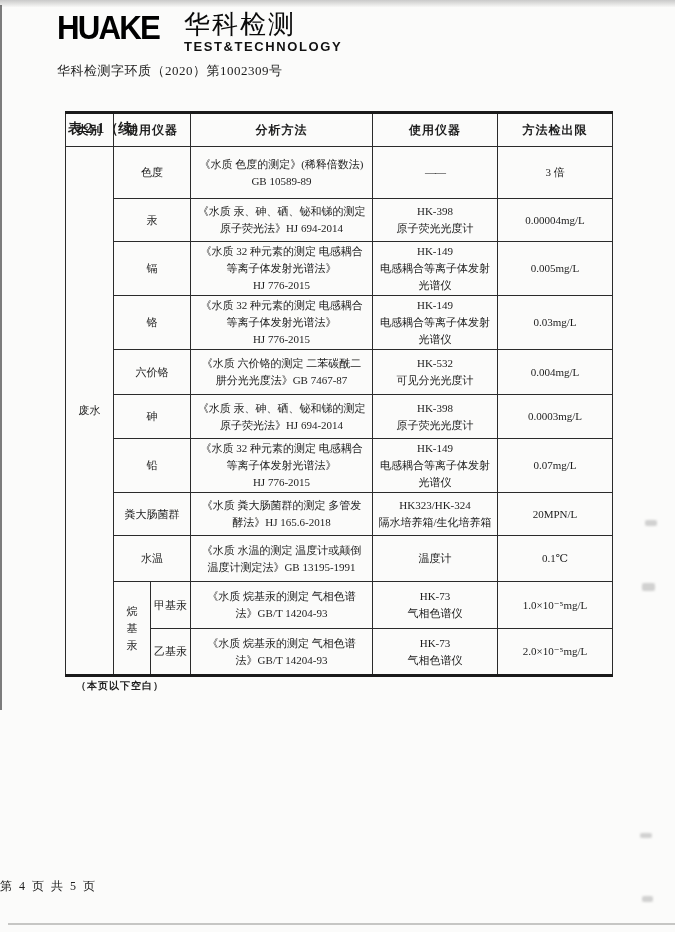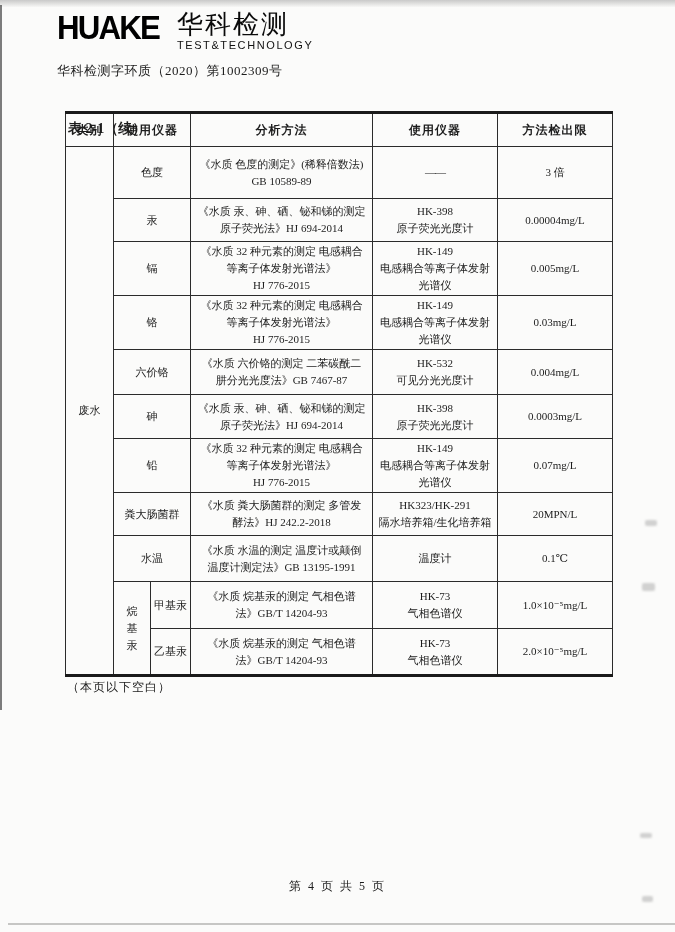--- a/index.html
+++ b/index.html
@@ -32,25 +32,25 @@
 
   
   .letterhead { position: absolute; left: 57px; top: 12px; }
   .logo-row { display: flex; align-items: flex-start; justify-content: center; }
   .logo-en {
     font-family: "Liberation Sans", sans-serif;
     font-weight: 900; font-size: 34px; line-height: 30px;
     letter-spacing: -2px; color: #000;
     transform: scaleX(0.92); transform-origin: left top;
   }
-  .brand-block { margin-left: 9px; }
+  .brand-block { margin-left: 16px; }
   .brand-cn { font-size: 26px; line-height: 26px; letter-spacing: 2px; color: #0a0a0a; font-weight: 500; }
   .brand-sub {
     font-family: "Liberation Sans", sans-serif;
-    font-size: 11px; font-weight: normal; letter-spacing: 1.6px; color: #111;
+    font-size: 13px; font-weight: bold; letter-spacing: 1.6px; color: #111;
     margin-top: 1px;
   }
   .website {
     font-family: "Liberation Sans", sans-serif;
     font-size: 15px; font-weight: bold; letter-spacing: 2.2px;
     color: #1a1a1a; margin-top: 1px;
   }
   .doc-number { position: absolute; left: 57px; top: 62px; font-size: 13px; letter-spacing: 0.5px; font-family: Liberation Serif, serif; }
   .table-caption { position: absolute; left: 68px; top: 88px; font-size: 14px; font-weight: bold; margin-top: 32px; }
 
@@ -68,22 +68,22 @@
     border: 1px solid #2b2b2b;
     text-align: center; vertical-align: middle;
     font-size: 11px; line-height: 17px;
     padding: 1px 2px;
     white-space: pre-line;
   }
   table.report th { font-size: 12px; font-weight: bold; letter-spacing: 1px; }
   td.vertical-label { line-height: 19px; letter-spacing: 0; }
   td.dash { letter-spacing: -1px; }
 
-  .blank-note { position: absolute; left: 67px; top: 679px; font-size: 12px; letter-spacing: 1px; }
-  .page-footer { position: absolute; left: 0; top: 878px; width: 675px; text-align: center; font-size: 12px; letter-spacing: 2px; }
+  .blank-note { position: absolute; left: 76px; top: 679px; font-size: 10px; letter-spacing: 1px; font-weight: bold; }
+  .page-footer { position: absolute; left: 0; top: 878px; width: 675px; text-align: left; font-size: 12px; letter-spacing: 2px; }
 </style>
 </head>
 <body>
 
 <div class="scan-top-band"></div>
 <div class="scan-left-line"></div>
 <div class="scan-bottom-line"></div>
 <div class="smudge sm1"></div>
 <div class="smudge sm2"></div>
 <div class="smudge sm3"></div>
@@ -177,22 +177,22 @@
 等离子体发射光谱法》
 HJ 776-2015</td>
     <td>HK-149
 电感耦合等离子体发射
 光谱仪</td>
     <td>0.07mg/L</td>
   </tr>
   <tr style="height:43px">
     <td colspan="2">粪大肠菌群</td>
     <td>《水质 粪大肠菌群的测定 多管发
-酵法》HJ 242.2-2018</td>
-    <td>HK323/HK-291
+酵法》HJ 165.6-2018</td>
+    <td>HK323/HK-324
 隔水培养箱/生化培养箱</td>
     <td>20MPN/L</td>
   </tr>
   <tr style="height:46px">
     <td colspan="2">水温</td>
     <td>《水质 水温的测定 温度计或颠倒
 温度计测定法》GB 13195-1991</td>
     <td>温度计</td>
     <td>0.1℃</td>
   </tr>

